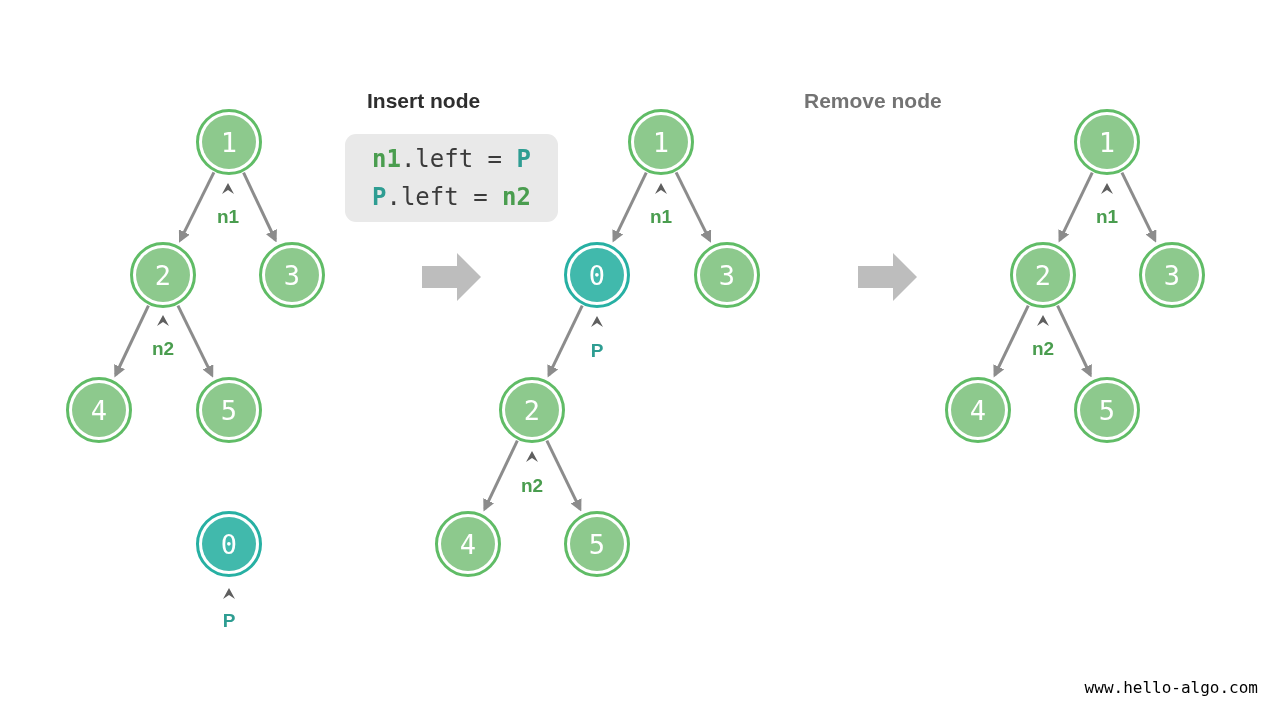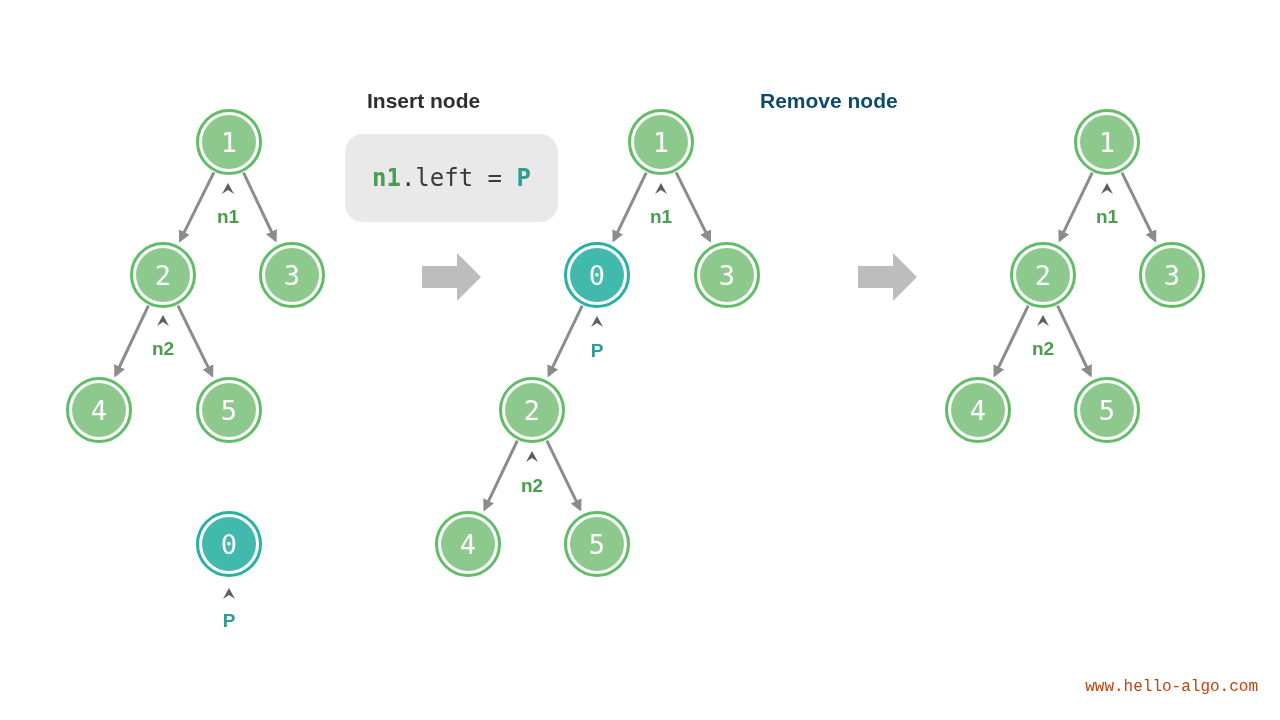--- a/index.html
+++ b/index.html
@@ -57,21 +57,21 @@
     position: absolute;
     font-weight: bold;
     font-size: 21px;
     color: #2e2e2e;
     white-space: nowrap;
   }
   .code-box {
     position: absolute;
     box-sizing: border-box;
     background: #e9e9e9;
-    border-radius: 18px;
+    border-radius: 11px;
     display: flex;
     flex-direction: column;
     justify-content: center;
     align-items: center;
   }
   .code-line {
     font-family: "DejaVu Sans Mono", monospace;
     font-size: 24px;
     line-height: 38px;
     white-space: pre;
@@ -117,24 +117,25 @@
       <line x1="1028.2502689617213" y1="305.6340567718094" x2="994.9188091321431" y2="374.86093487939513" stroke="#8c8c8c" stroke-width="3" marker-end="url(#arrowhead)"></line>
       <line x1="1057.5647175638649" y1="305.7224511112776" x2="1090.293412206155" y2="374.759541372358" stroke="#8c8c8c" stroke-width="3" marker-end="url(#arrowhead)"></line>
       <path d="M 1101 194 L 1107 183 L 1113 194 L 1107 190 Z" fill="#5f5f5f"></path>
       <path d="M 1037 326 L 1043 315 L 1049 326 L 1043 322 Z" fill="#5f5f5f"></path>
       <polygon points="422,266 457,266 457,253 481,277 457,301 457,288 422,288" fill="#bdbdbd"></polygon>
       <polygon points="858,266 893,266 893,253 917,277 893,301 893,288 858,288" fill="#bdbdbd"></polygon>
     </svg>
 
   <div class="heading" style="left: 367px; top: 89px; color: rgb(46, 46, 46);">Insert node</div>
 
-  <div class="heading" style="left: 760px; top: 89px; color: #0c4a6e;">Remove node</div>
+  <div class="heading" style="left: 804px; top: 89px; color: #737373;">Remove node</div>
 
   <div class="code-box" style="left: 345px; top: 134px; width: 213px; height: 88px; background: rgb(233, 233, 233);">
       <div class="code-line"><span style="color: rgb(74, 157, 79); font-weight: bold;">n1</span><span style="color: rgb(59, 59, 59);">.left = </span><span style="color: rgb(46, 157, 146); font-weight: bold;">P</span></div>
+      <div class="code-line"><span style="color: rgb(46, 157, 146); font-weight: bold;">P</span><span style="color: rgb(59, 59, 59);">.left = </span><span style="color: rgb(74, 157, 79); font-weight: bold;">n2</span></div>
     </div>
 
 
   <div id="nodes-layer">
       <div class="pointer-label" style="left: 228px; top: 217px; color: rgb(74, 157, 79);">n1</div>
       <div class="pointer-label" style="left: 163px; top: 349px; color: rgb(74, 157, 79);">n2</div>
       <div class="pointer-label" style="left: 229px; top: 621px; color: rgb(46, 157, 146);">P</div>
       <div class="node" style="left: 196px; top: 109px; border-color: rgb(96, 188, 102); background-color: rgb(141, 201, 141); color: rgb(255, 255, 255);">1</div>
       <div class="node" style="left: 130px; top: 242px; border-color: rgb(96, 188, 102); background-color: rgb(141, 201, 141); color: rgb(255, 255, 255);">2</div>
       <div class="node" style="left: 259px; top: 242px; border-color: rgb(96, 188, 102); background-color: rgb(141, 201, 141); color: rgb(255, 255, 255);">3</div>
@@ -152,15 +153,15 @@
       <div class="node" style="left: 564px; top: 511px; border-color: rgb(96, 188, 102); background-color: rgb(141, 201, 141); color: rgb(255, 255, 255);">5</div>
       <div class="pointer-label" style="left: 1107px; top: 217px; color: rgb(74, 157, 79);">n1</div>
       <div class="pointer-label" style="left: 1043px; top: 349px; color: rgb(74, 157, 79);">n2</div>
       <div class="node" style="left: 1074px; top: 109px; border-color: rgb(96, 188, 102); background-color: rgb(141, 201, 141); color: rgb(255, 255, 255);">1</div>
       <div class="node" style="left: 1010px; top: 242px; border-color: rgb(96, 188, 102); background-color: rgb(141, 201, 141); color: rgb(255, 255, 255);">2</div>
       <div class="node" style="left: 1139px; top: 242px; border-color: rgb(96, 188, 102); background-color: rgb(141, 201, 141); color: rgb(255, 255, 255);">3</div>
       <div class="node" style="left: 945px; top: 377px; border-color: rgb(96, 188, 102); background-color: rgb(141, 201, 141); color: rgb(255, 255, 255);">4</div>
       <div class="node" style="left: 1074px; top: 377px; border-color: rgb(96, 188, 102); background-color: rgb(141, 201, 141); color: rgb(255, 255, 255);">5</div>
     </div>
 
-  <div class="watermark" style="color: #c2410c; font-family: Liberation Mono, monospace;">www.hello-algo.com</div>
+  <div class="watermark" style="color: #000000;">www.hello-algo.com</div>
 
 </div>
 
 </body></html>

